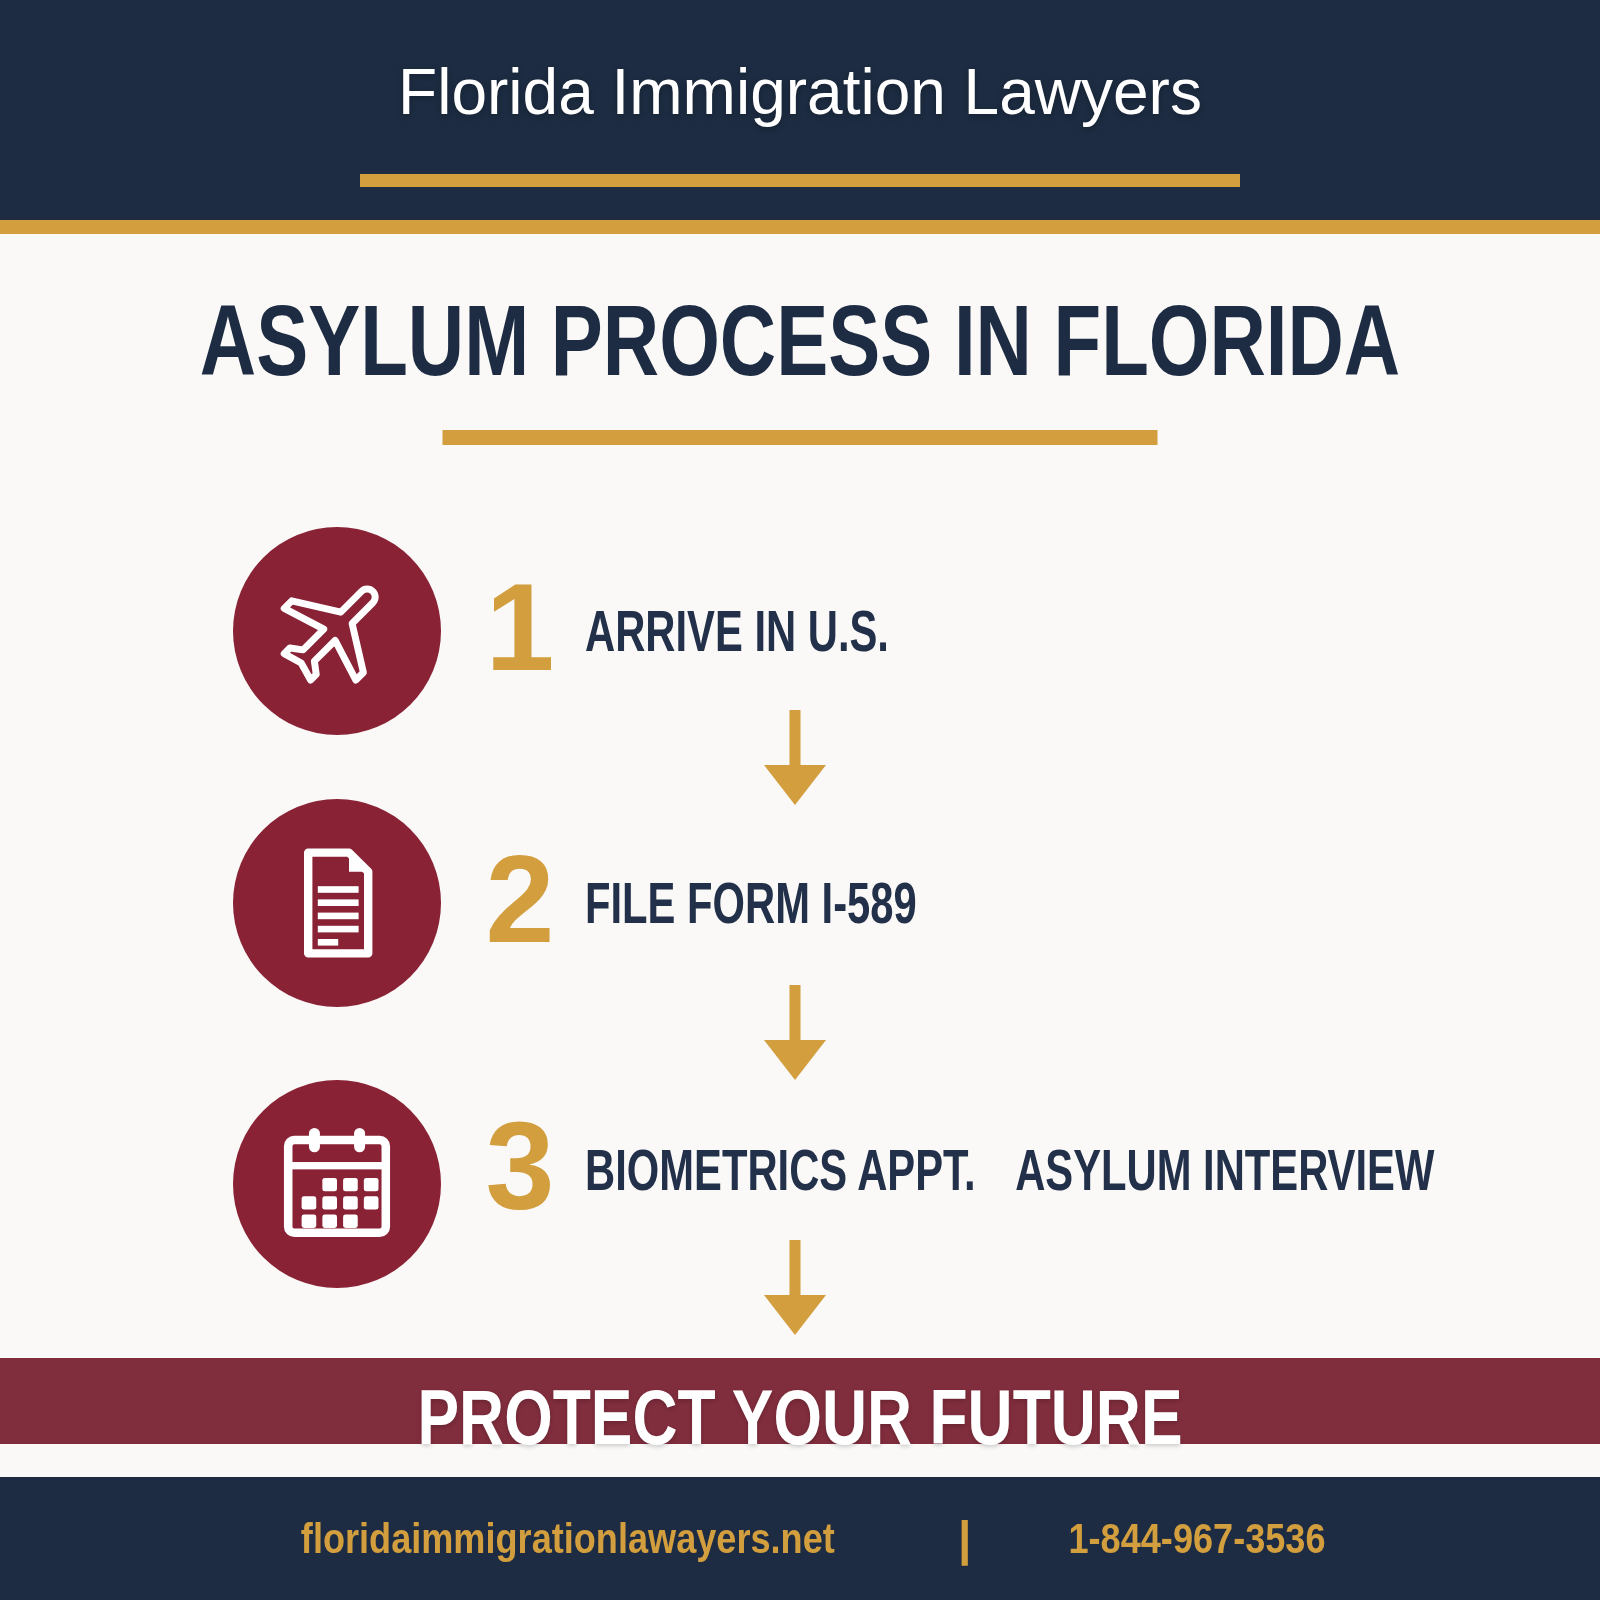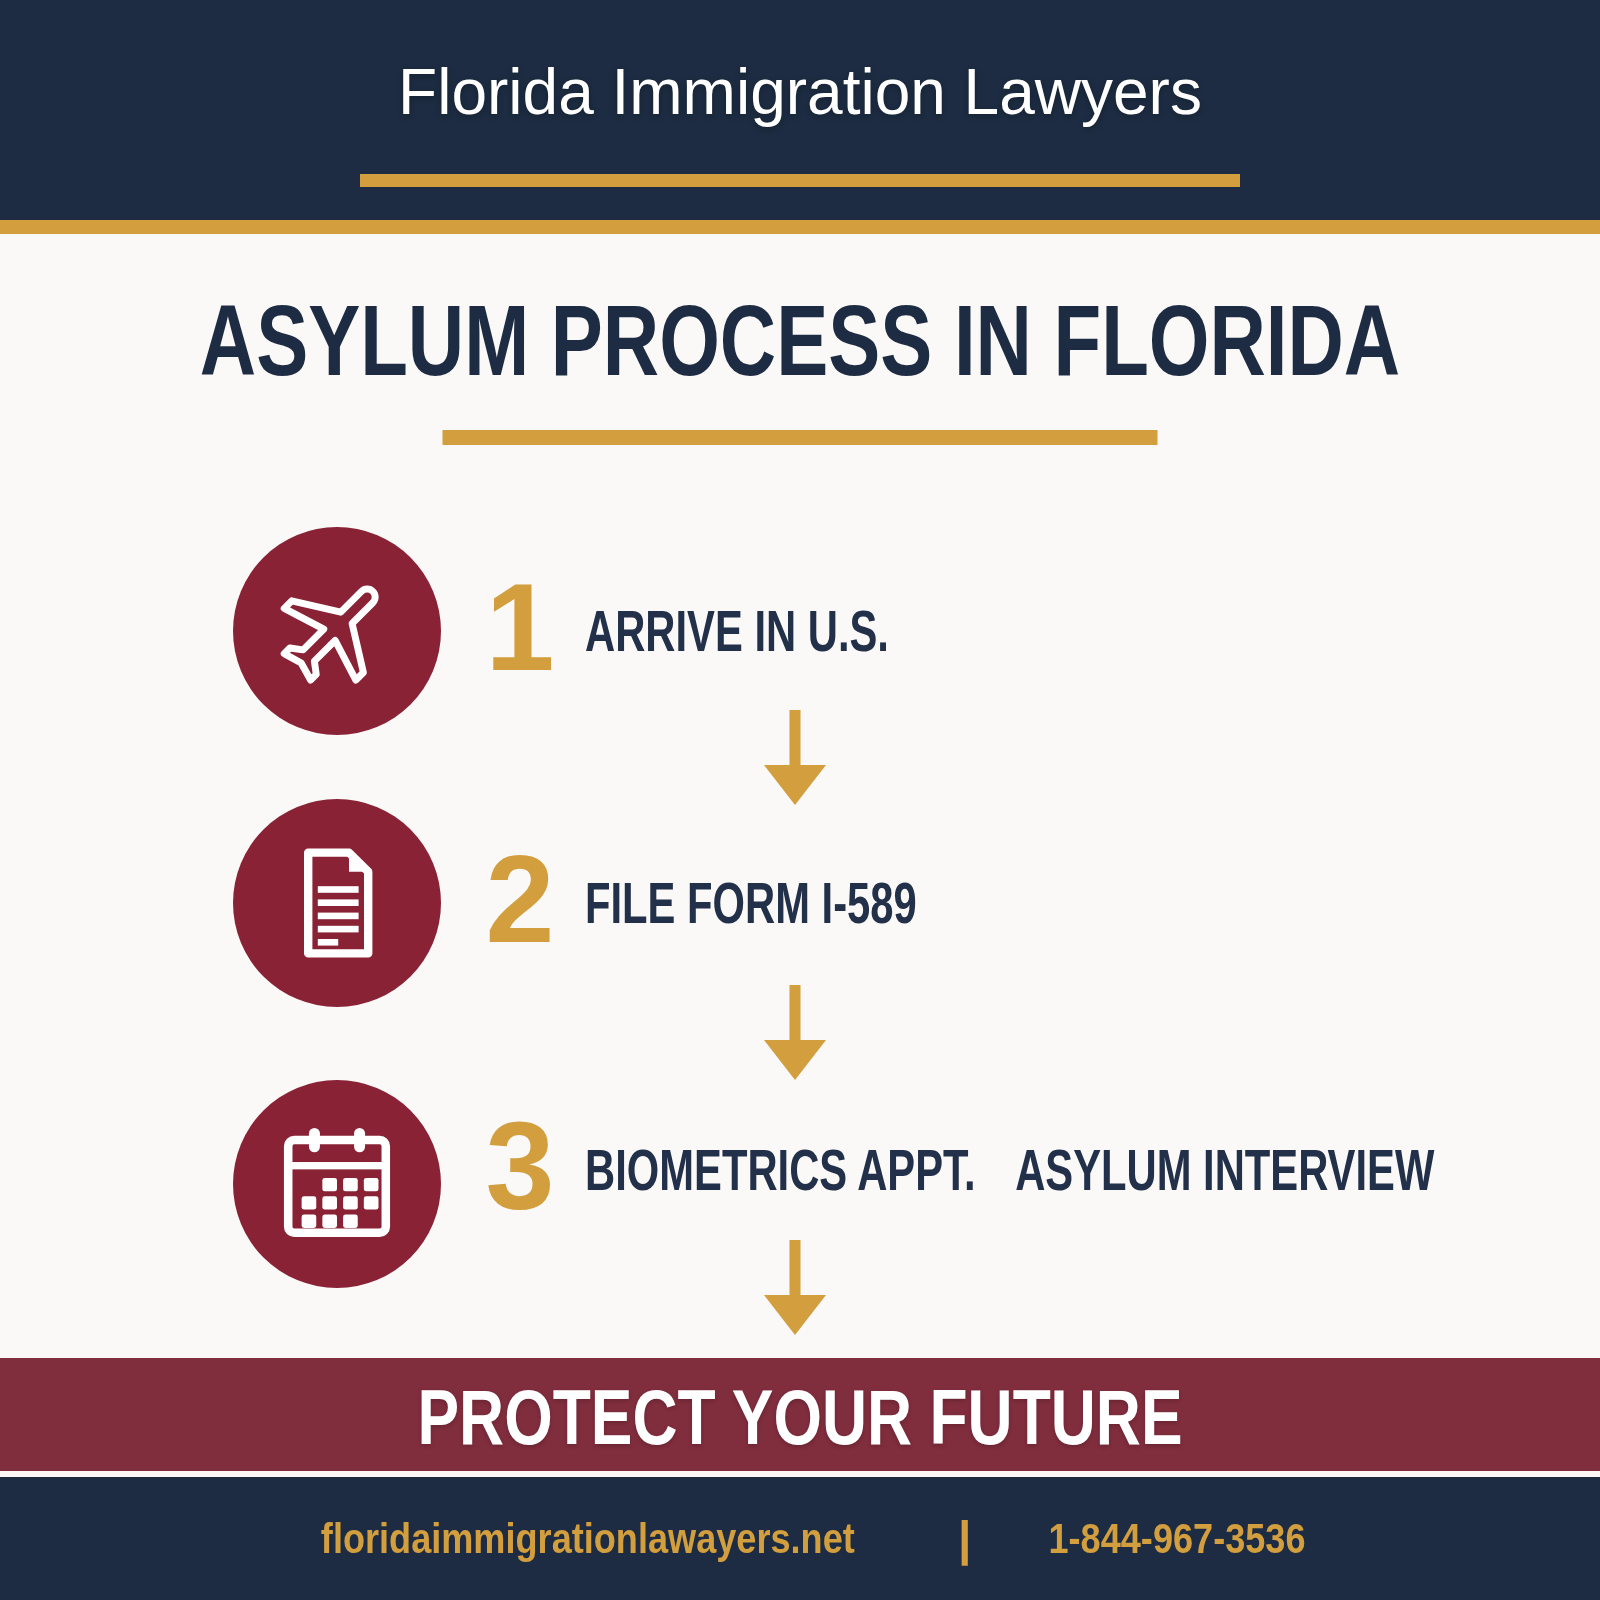--- a/index.html
+++ b/index.html
@@ -55,34 +55,34 @@
     color:var(--label-navy);font-size:58px;font-weight:bold;line-height:62px;
     transform:scaleX(0.72);transform-origin:left center;
   }
   .label-row-1{top:600px;} .label-row-2{top:872px;} .label-row-3{top:1139px;}
   .step-label-2:empty{display:none;}
   
   .flow-arrow{position:absolute;left:764px;width:62px;height:95px;}
   .arrow-1{top:710px;} .arrow-2{top:985px;} .arrow-3{top:1240px;}
   
   .banner{
-    position:absolute;top:1358px;left:0;width:1600px;height:113px;
+    position:absolute;top:1358px;left:0;width:1600px;height:86px;
     background:var(--banner-maroon);
   }
   .banner-text{
     position:absolute;top:0;left:0;width:1600px;text-align:center;
     color:var(--white);font-size:78px;font-weight:bold;line-height:119px;
     transform:scaleX(0.8);white-space:nowrap;
     text-shadow:0 2px 5px rgba(0,0,0,0.18);
   }
   
   .footer{
     position:absolute;top:1477px;left:0;width:1600px;height:123px;
     background:var(--navy);
-    display:flex;align-items:center;justify-content:center;gap:52px;
+    display:flex;align-items:center;justify-content:center;gap:72px;
   }
   .footer-website,.footer-phone{
     color:var(--gold);font-size:43px;font-weight:bold;line-height:1;
     transform:scaleX(0.84);white-space:nowrap;
   }
   .footer-sep{color:var(--gold);font-size:48px;font-weight:bold;line-height:1;}
   .icon-svg{display:block;}
 </style>
 </head>
 <body>

